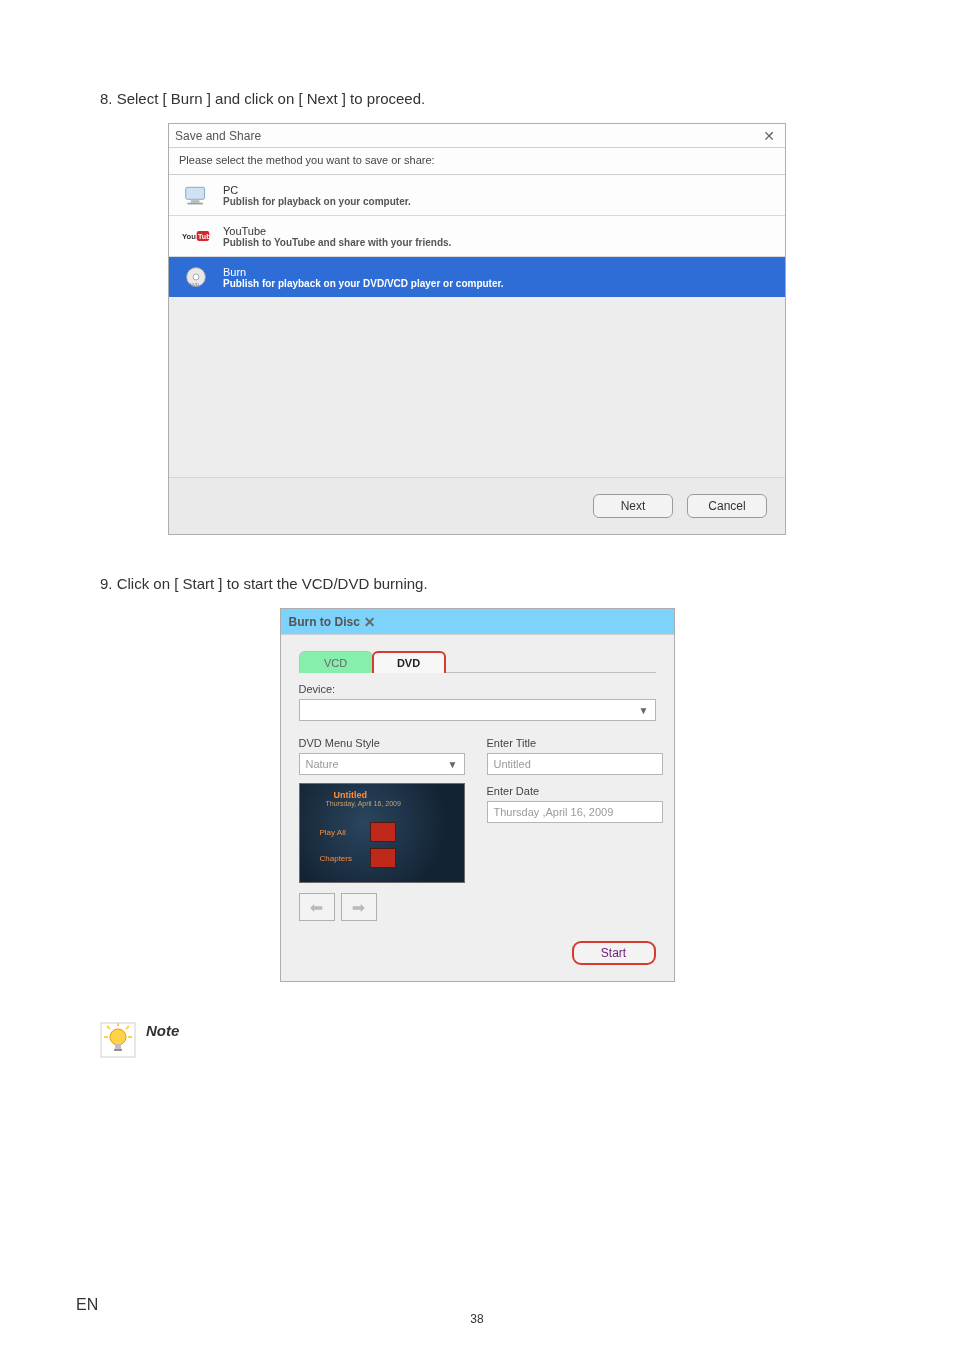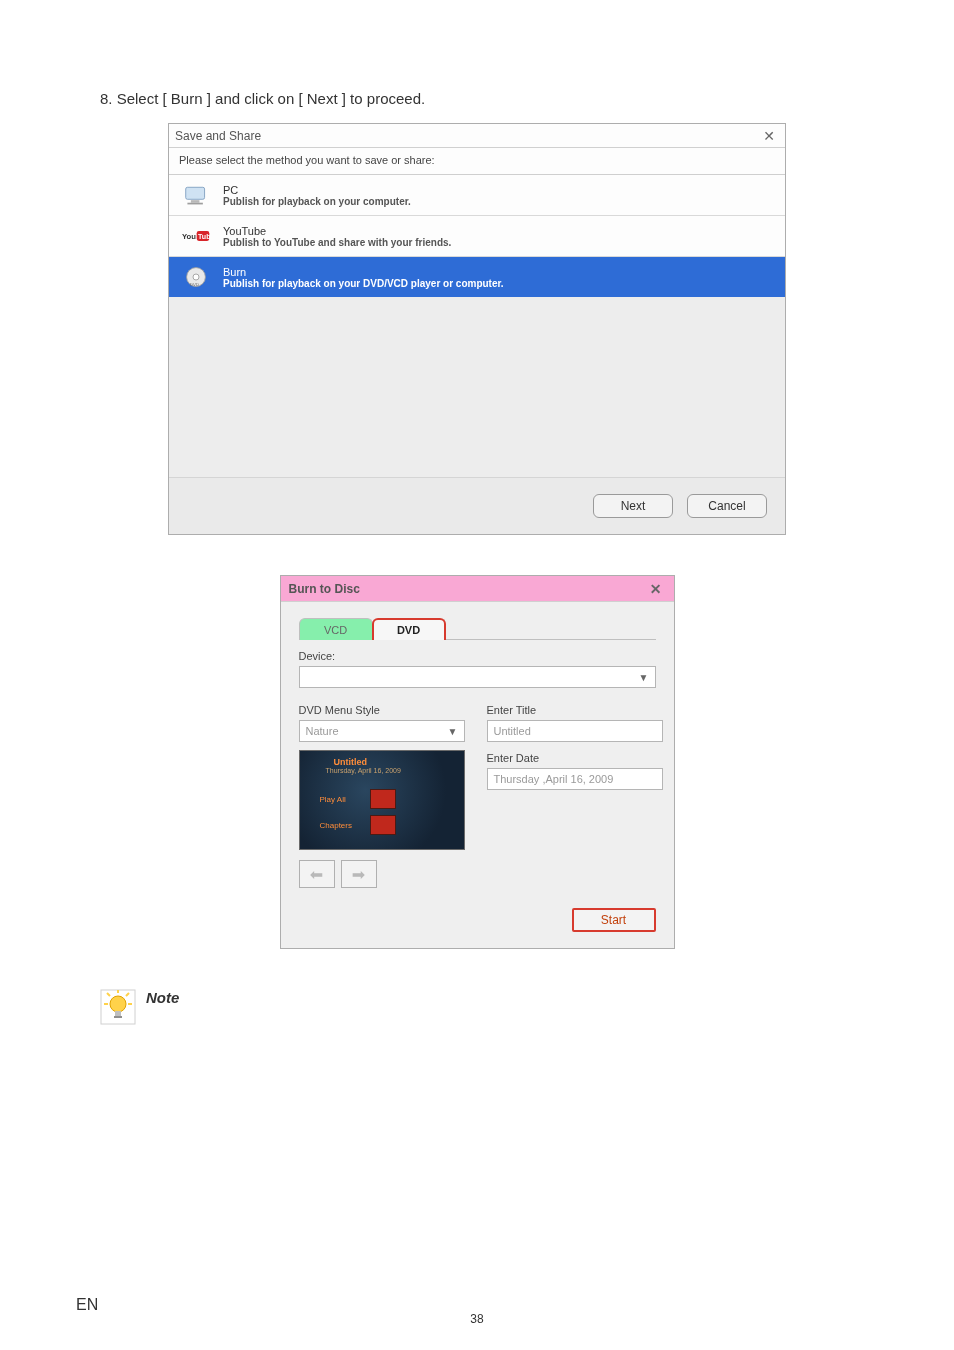--- a/index.html
+++ b/index.html
@@ -22,21 +22,21 @@
   .dlg1-space { height: 180px; background:#ededed; }
   .dlg1-btnrow { display:flex; justify-content:flex-end; gap: 14px; padding: 16px 18px; background:#eaeaea; border-top:1px solid #d5d5d5; }
   .winbtn { min-width: 80px; height: 24px; border:1px solid #9a9a9a; background:#f3f3f3; font-size:12px; color:#333; border-radius:6px; }
   .closex { font-size: 14px; color:#666; padding: 0 4px; cursor:default; }
 
   
   .ic-pc svg, .ic-yt svg, .ic-dvd svg { width: 28px; height: 24px; }
 
   
   .dlg2 { width: 395px; margin: 0 auto 40px auto; border:1px solid #adadad; background:#efefef; }
-  .dlg2-titlebar { display:flex; align-items:center; justify-content:space-between; height:26px; padding: 0 8px; background:#f9a8d4; border-bottom:1px solid #d0d0d0; font-size:12px; font-weight:bold; color:#555; }
+  .dlg2-titlebar { display:flex; align-items:center; height:26px; padding: 0 8px; background:#7dd3fc; border-bottom:1px solid #d0d0d0; font-size:12px; font-weight:bold; color:#555; }
   .dlg2-body { padding: 16px 18px 0 18px; }
   .tabs { display:flex; }
   .tab { width: 74px; height: 22px; border:1px solid #bfbfbf; border-bottom:none; background:#86efac; font-size:11px; color:#666; display:flex; align-items:center; justify-content:center; border-top-left-radius:6px; border-top-right-radius:6px; margin-right:-1px; position:relative; }
   .tab.active { background:#f7f7f7; border:2px solid #d73a2e; border-bottom:none; z-index:2; color:#222; font-weight:bold; }
   .tabpane { border-top:1px solid #bfbfbf; margin-top:-1px; padding-top:10px; }
   .lbl { font-size:11px; color:#444; margin-bottom:4px; }
   .select { width: 166px; height:22px; border:1px solid #b5b5b5; background:#fff; display:flex; align-items:center; justify-content:flex-end; padding-right:6px; }
   .select .caret { font-size:10px; color:#666; }
   .row2 { display:flex; gap: 22px; margin-top: 16px; }
   .col { flex:0 0 auto; }
@@ -46,21 +46,21 @@
   .menuprev .ut { position:absolute; top:6px; left:34px; color:#ff8d3a; font-weight:bold; font-size:9px; }
   .menuprev .ud { position:absolute; top:16px; left:26px; color:#c9a26e; font-size:7px; }
   .menuprev .pa { position:absolute; top:44px; left:20px; color:#ff8d3a; font-size:8px; }
   .menuprev .ch { position:absolute; top:70px; left:20px; color:#ff8d3a; font-size:8px; }
   .menuprev .thumb { position:absolute; width:26px; height:20px; background:#c0281c; border:1px solid #4a1a14; }
   .menuprev .thumb.t1 { top:38px; left:70px; }
   .menuprev .thumb.t2 { top:64px; left:70px; }
   .navarrows { margin-top:10px; display:flex; gap:6px; }
   .navbtn { width:36px; height:28px; border:1px solid #b0b0b0; background:#f3f3f3; display:flex; align-items:center; justify-content:center; font-size:16px; color:#b9b9b9; }
   .dlg2-btnrow { display:flex; justify-content:flex-end; padding: 20px 18px 16px 18px; }
-  .startbtn { min-width:84px; height:24px; border:2px solid #d73a2e; background:#f3f3f3; font-size:12px; color:#c2410c; border-radius:2px; }
+  .startbtn { min-width:84px; height:24px; border:2px solid #d73a2e; background:#f3f3f3; font-size:12px; color:#701a75; border-radius:9px; }
   .selwrap { display:flex; align-items:center; }
   .selwrap .select { flex:1; }
 
   
   .note { display:flex; align-items:flex-start; gap:10px; margin-top: 8px; }
   .note-ic { width:36px; height:36px; }
   .note-title { font-style: italic; font-weight: bold; font-size: 15px; margin-bottom: 2px; }
   .note-body { font-style: italic; font-size: 14px; }
 
   
@@ -121,20 +121,21 @@
         </span>
       </div>
     </div>
     <div class="dlg1-space"></div>
     <div class="dlg1-btnrow">
       <button class="winbtn">Next</button>
       <button class="winbtn">Cancel</button>
     </div>
   </div>
 
+  <p class="step">9. Click on [ Start ] to start the VCD/DVD burning.</p>
 
   <div class="dlg2">
     <div class="dlg2-titlebar">
       <span>Burn to Disc</span>
       <span class="closex">✕</span>
     </div>
     <div class="dlg2-body">
       <div class="tabs">
         <div class="tab">VCD</div>
         <div class="tab active">DVD</div>

